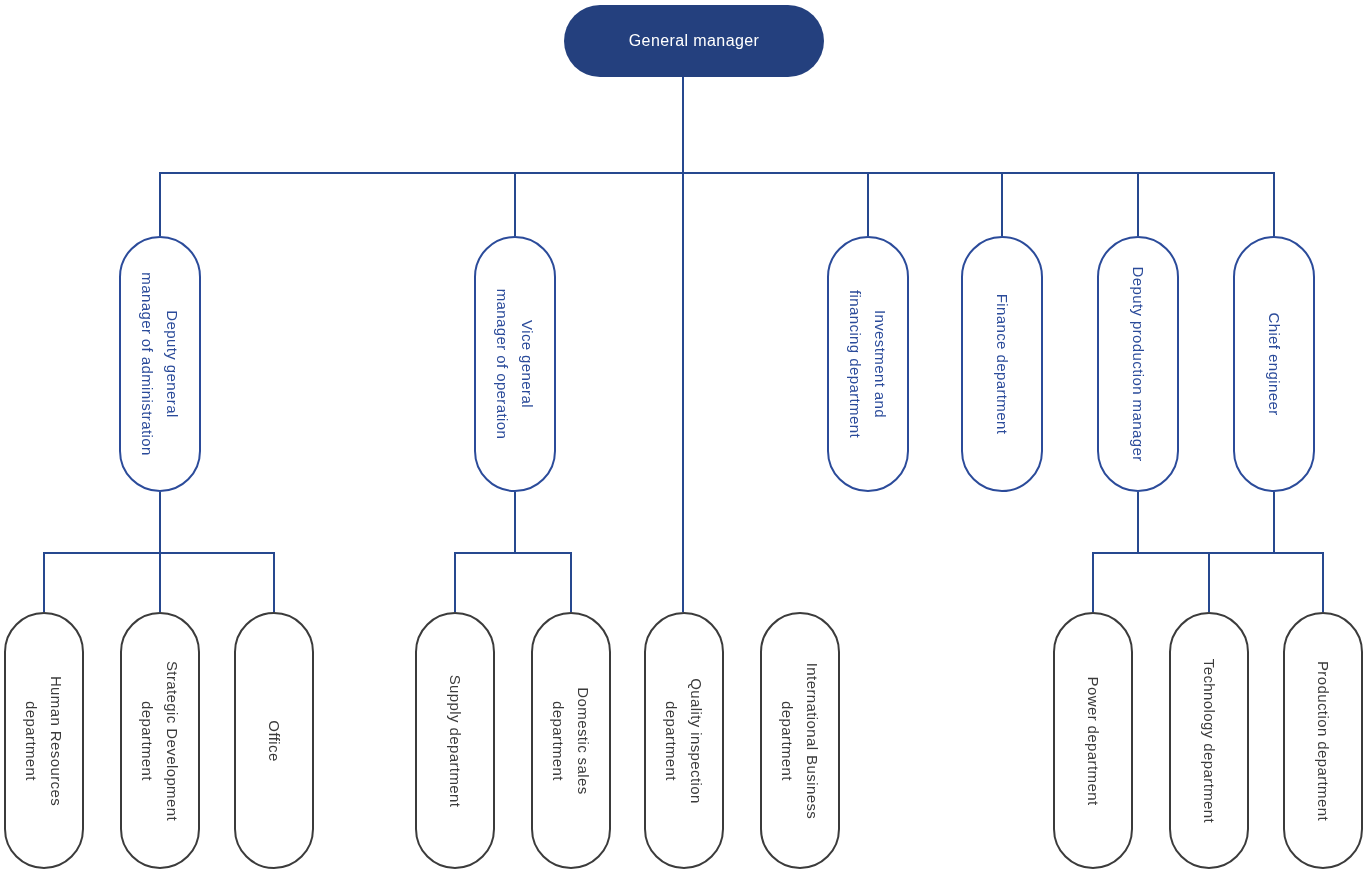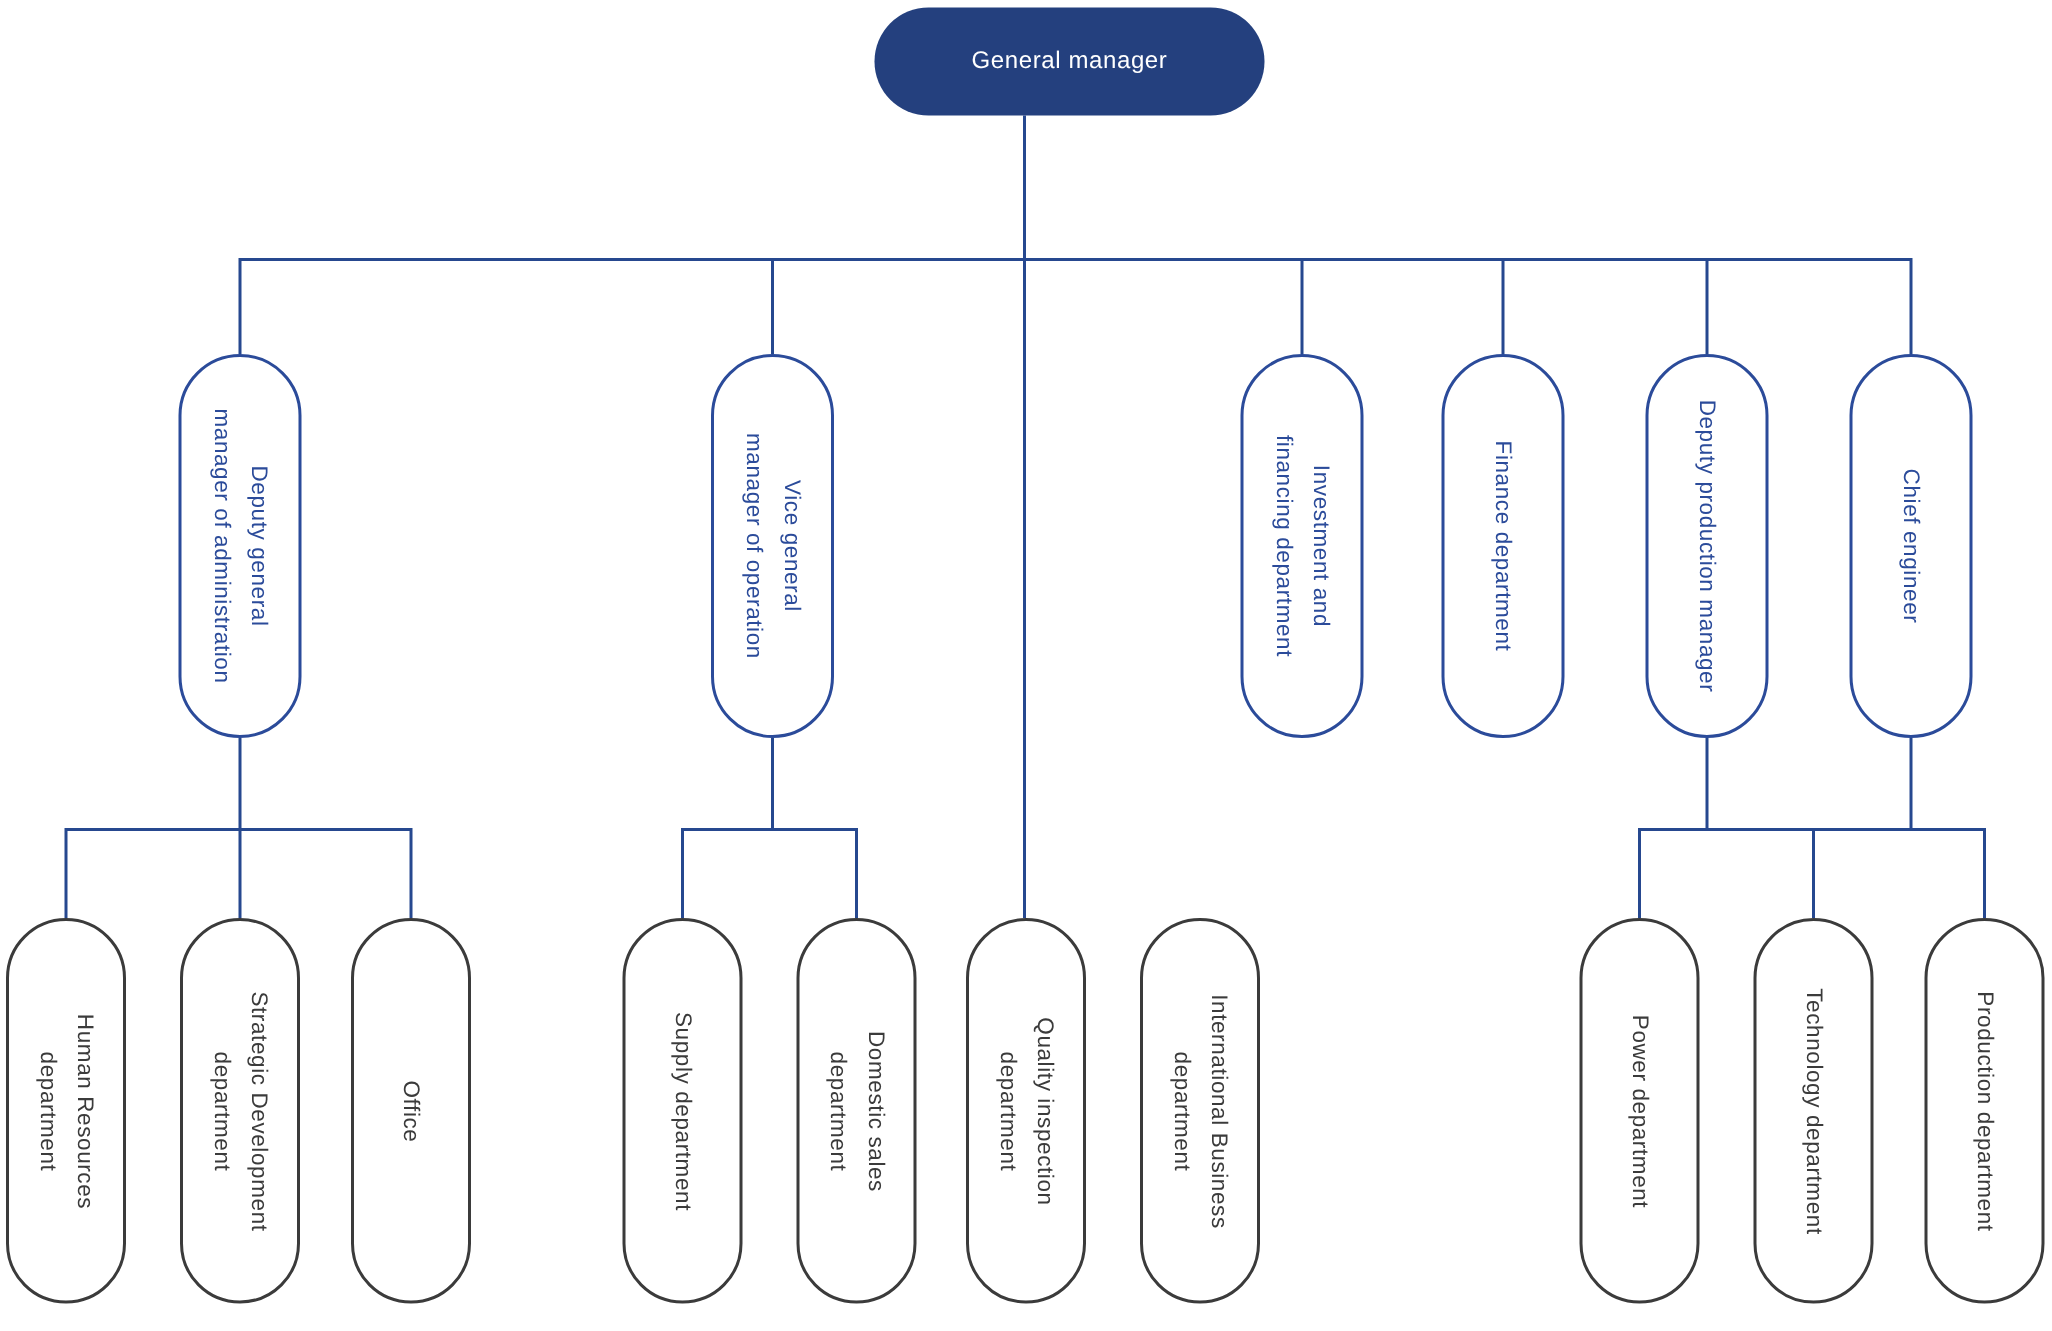--- a/index.html
+++ b/index.html
@@ -14,21 +14,21 @@
     height: 887px;
     background: #ffffff;
     overflow: hidden;
   }
   .line {
     position: absolute;
     background: #26488f;
   }
   .root-node {
     position: absolute;
-    left: 583px;
+    left: 564px;
     top: 5px;
     width: 260px;
     height: 72px;
     background: #24407e;
     border-radius: 36px;
     display: flex;
     align-items: center;
     justify-content: center;
     color: #ffffff;
     font-size: 16px;

